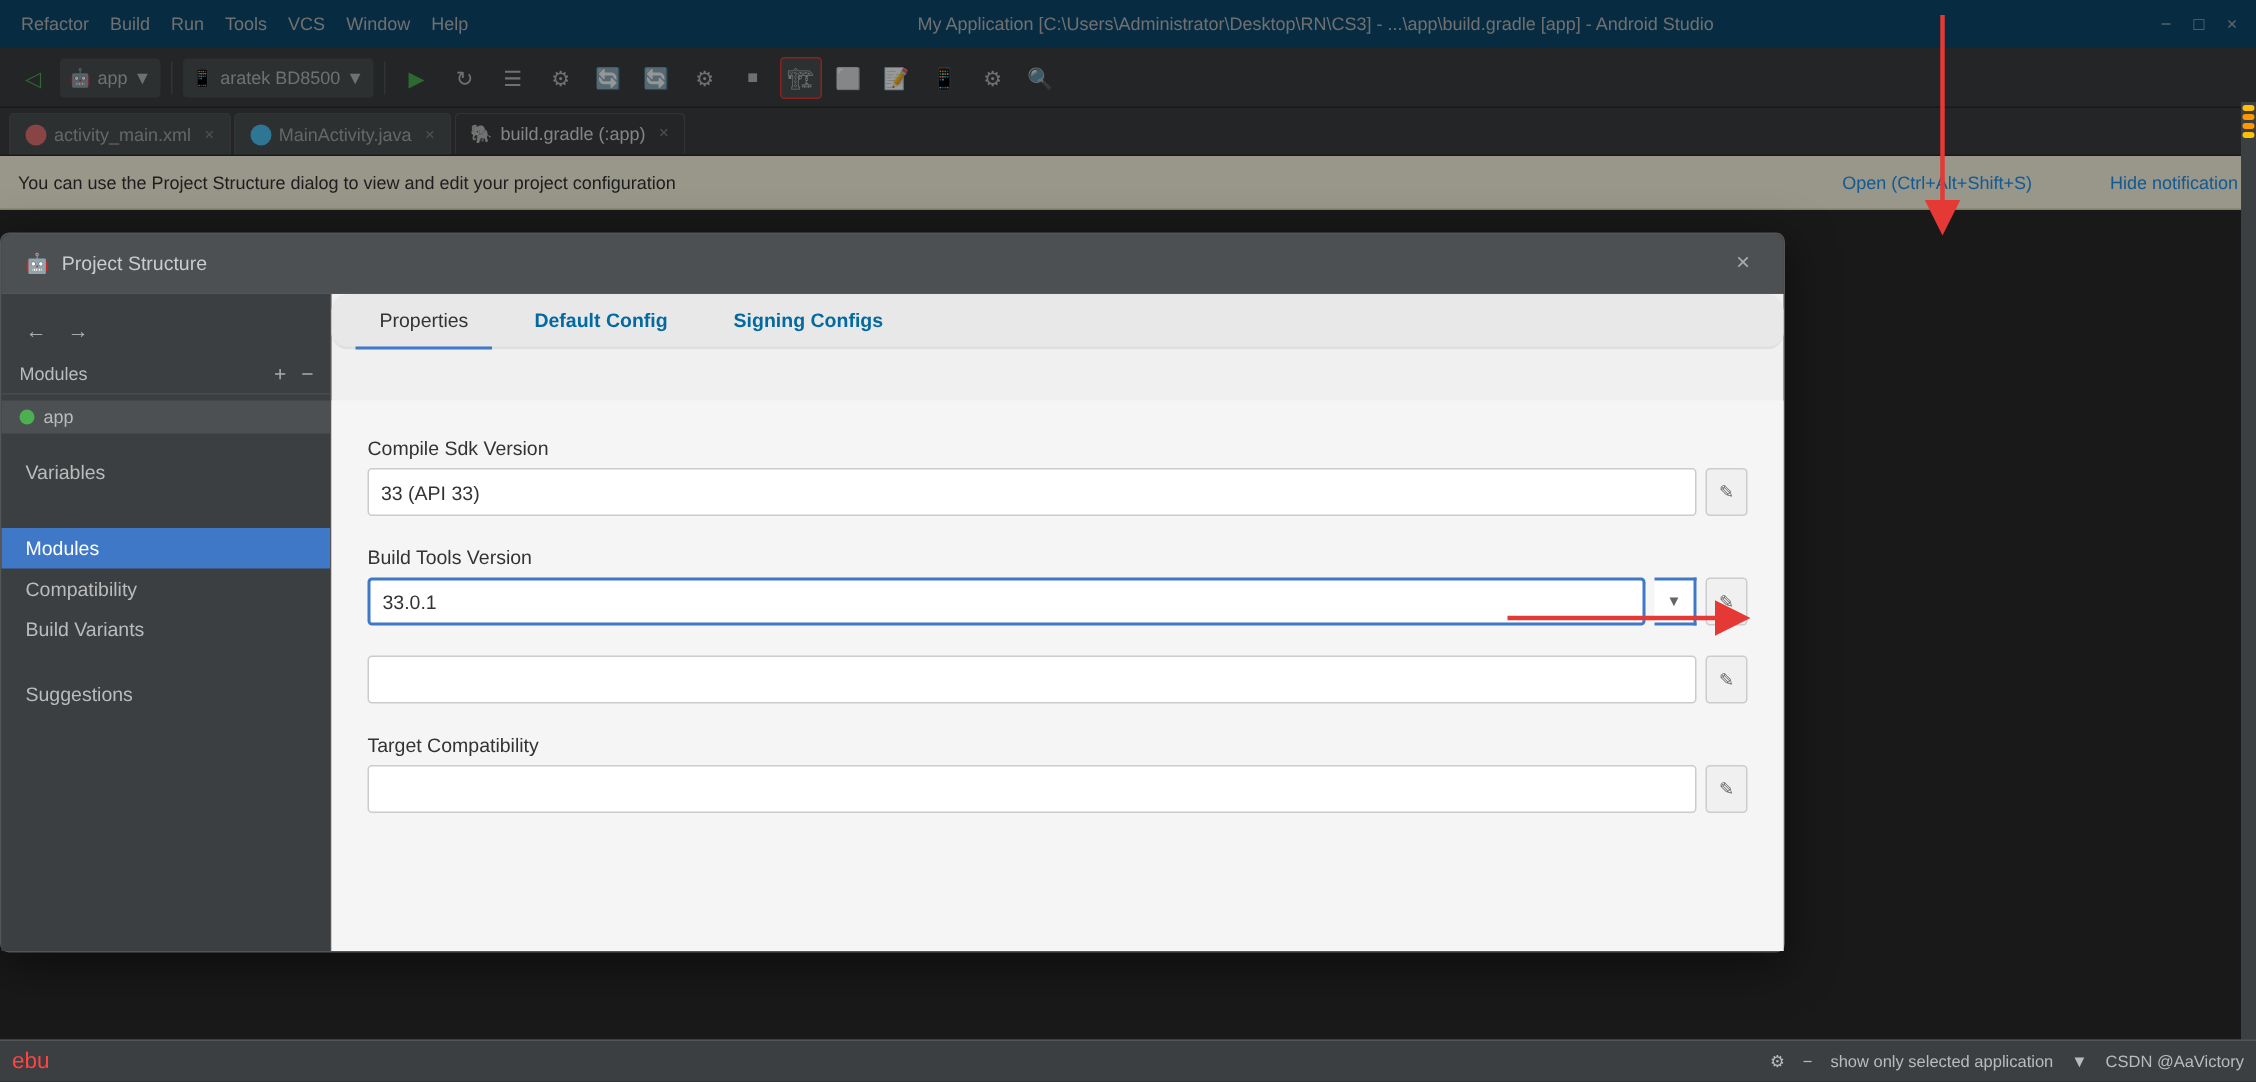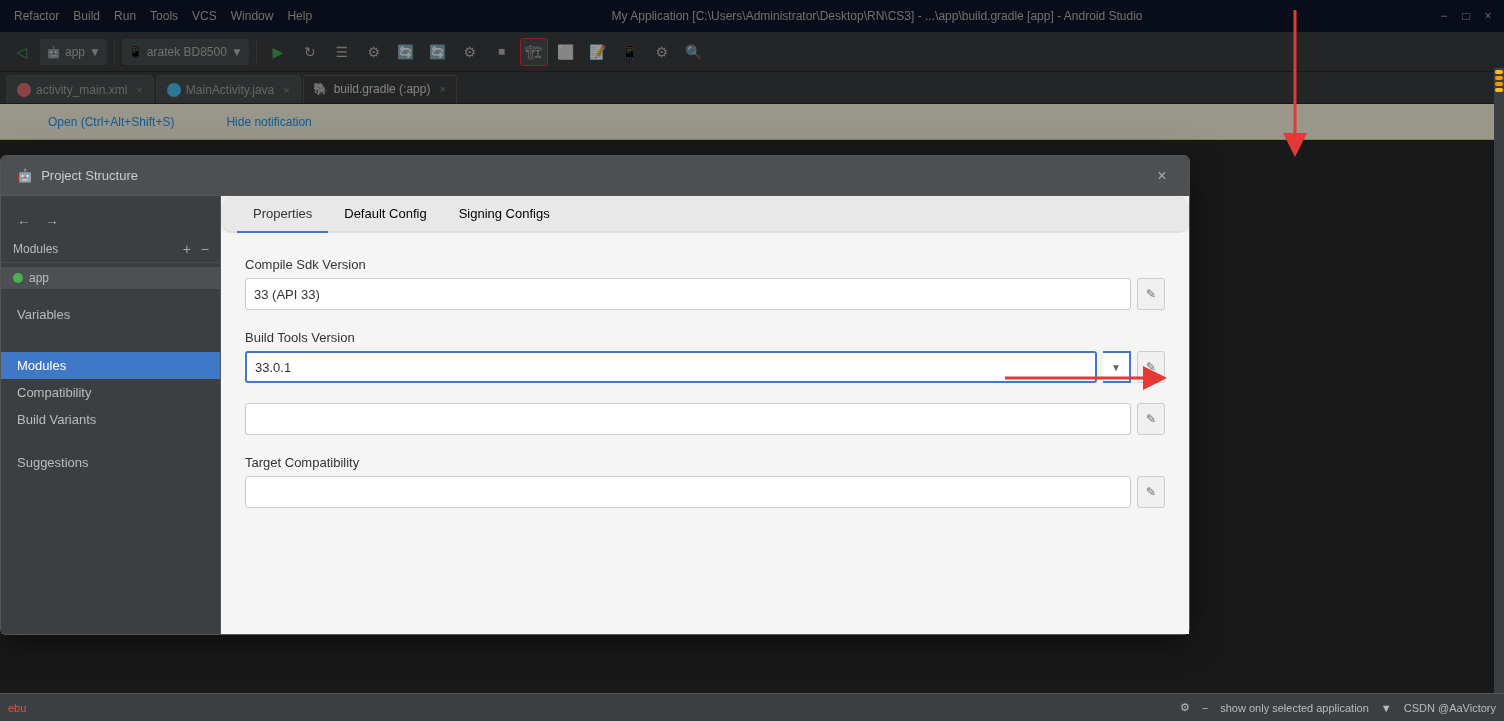--- a/index.html
+++ b/index.html
@@ -1,21 +1,21 @@
 <!DOCTYPE html>
 <html><head>
   <meta charset="utf-8">
   <style>
     * { box-sizing: border-box; margin: 0; padding: 0; }
     body { font-family: 'Segoe UI', Arial, sans-serif; font-size: 13px; background: #2b2b2b; color: #333; overflow: hidden; width: 1504px; height: 721px; }
 
     
     .title-bar {
       height: 32px;
-      background: #0f172a;
+      background: #0c4a6e;
       display: flex;
       align-items: center;
       padding: 0 8px;
       color: #bbbbbb;
       font-size: 12px;
       justify-content: flex-start;
       gap: 12px;
     }
     .title-bar-left { display: flex; align-items: center; gap: 12px; }
     .menu-items { display: flex; gap: 2px; }
@@ -184,34 +184,35 @@
       flex: 1;
       background: #f0f0f0;
       display: flex;
       flex-direction: column;
     }
     .dialog-tabs {
       display: flex;
       background: #e8e8e8;
       border-bottom: 2px solid #e0e0e0;
       padding: 0 16px;
-      gap: 0;
+      gap: 12px;
       border-radius: 11px;
     }
     .dialog-tab {
       padding: 10px 16px;
       cursor: pointer;
       font-size: 13px;
-      color: #000000;
+      color: #0369a1;
       border-bottom: 2px solid transparent;
       margin-bottom: -2px;
+      font-weight: bold;
     }
     .dialog-tab.active { color: #333; border-bottom: 2px solid #4078c8; font-weight: 500; }
 
-    .dialog-content { padding: 24px; flex: 1; overflow-y: auto; background: #f5f5f5; }
+    .dialog-content { padding: 24px; flex: 1; overflow-y: auto; background: #f5f5f5; margin-top: 34px; }
 
     .form-section { margin-bottom: 20px; }
     .form-label { font-size: 13px; color: #333; margin-bottom: 6px; font-weight: 500; }
     .form-row { display: flex; align-items: flex-end; gap: 6px; }
     .form-select {
       flex: 1; height: 32px;
       background: #fff; border: 1px solid #ccc; border-radius: 3px;
       padding: 0 8px; font-size: 13px; color: #333;
       appearance: none; cursor: pointer;
     }
@@ -239,21 +240,21 @@
       position: absolute;
       bottom: 0; left: 0; right: 0;
       height: 28px;
       background: #3c3f41;
       display: flex;
       align-items: center;
       justify-content: space-between;
       padding: 0 8px;
       border-top: 1px solid #555;
     }
-    .status-left { display: flex; align-items: center; gap: 6px; color: #f44; font-size: 11px; text-align: center; }
+    .status-left { display: flex; align-items: center; gap: 6px; color: #f44; font-size: 15px; text-align: center; }
     .status-right { display: flex; align-items: center; gap: 12px; color: #bbb; font-size: 11px; }
 
     .side-scrollbar-right {
       position: absolute;
       right: 0;
       top: 68px;
       width: 10px;
       background: #3c3f41;
       height: calc(100% - 95px);
       display: flex;
@@ -334,20 +335,21 @@
     <span class="tab-close">×</span>
   </div>
   <div class="tab active">
     <span style="color:#aaa;font-size:12px;">🐘</span>
     <span>build.gradle (:app)</span>
     <span class="tab-close">×</span>
   </div>
 </div>
 
 <div class="notification-bar">
+  <span>You can use the Project Structure dialog to view and edit your project configuration</span>
   <div class="notification-actions">
     <span class="notif-action notification-link">Open (Ctrl+Alt+Shift+S)</span>
     <span class="notif-action">Hide notification</span>
   </div>
 </div>
 
 <div class="editor-area">
   <span>13</span>
 </div>
 

